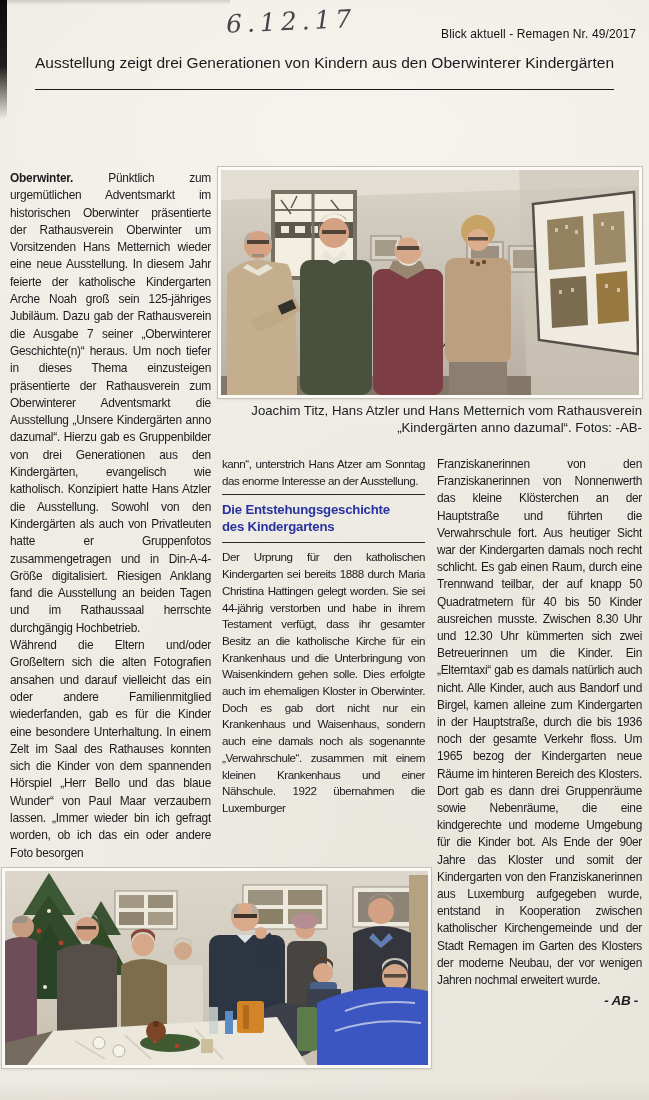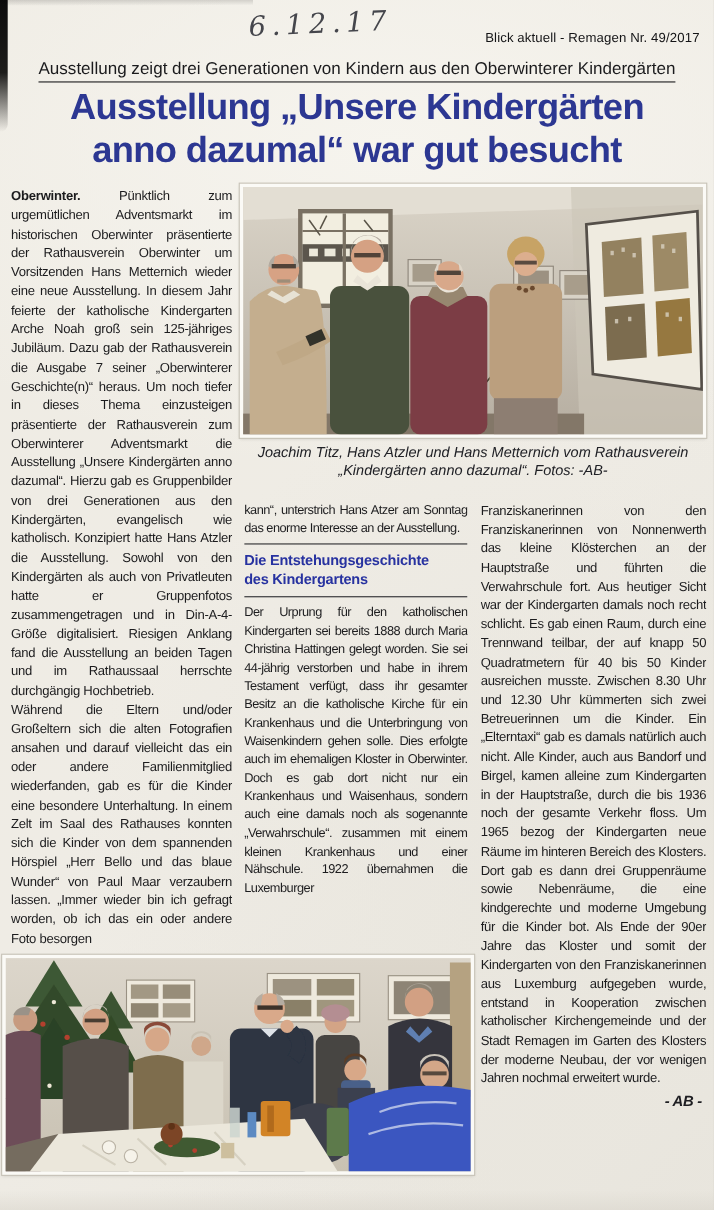--- a/index.html
+++ b/index.html
@@ -20,21 +20,21 @@
     background:linear-gradient(to right,#17161505 , #00000000), linear-gradient(to bottom,#00000022,#00000000); }
   .shade-bottom { position:absolute; left:0; bottom:0; width:100%; height:18px;
     background:linear-gradient(to top,#d9d5cc88,#00000000); }
 
   .handwritten { position:absolute; left:226px; top:6px; width:170px;
     font-family:"DejaVu Serif", serif; font-style:italic; font-weight:normal;
     font-size:25px; letter-spacing:5px; color:#45464c; transform:rotate(-2.5deg); }
   .masthead { position:absolute; right:13px; top:27px; font-size:12px; color:#141416; letter-spacing:0.1px; }
 
   .kicker { position:absolute; left:0; right:0; top:54px; text-align:center; }
-  .kicker span { font-size:15.5px; color:#1b1b1d; padding-bottom:3px; border-bottom:1.6px solid #1b1b1d; }
+  .kicker span { font-size:15.5px; color:#1b1b1d; padding-bottom:18px; border-bottom:1.6px solid #1b1b1d; }
 
   .headline { position:absolute; left:0; right:0; top:77px; margin:0; text-align:center;
     color:#2c3792; font-size:33px; line-height:39px; font-weight:bold; letter-spacing:-0.6px; }
 
   .col { position:absolute; text-align:justify; hyphens:auto; -webkit-hyphens:auto; }
   .col p { margin:0; }
   .col1 { left:10px;  top:170px; width:201px; font-size:11.9px; line-height:17.3px; letter-spacing:-0.25px; max-height:692px; overflow:hidden; }
   .col2 { left:222px; top:456px; width:203px; font-size:11.6px; line-height:16.7px; letter-spacing:-0.45px; max-height:408px; overflow:hidden; }
   .col3 { left:437px; top:456px; width:205px; font-size:11.9px; line-height:17.2px; letter-spacing:-0.3px; max-height:624px; overflow:hidden; }
   .leadin { letter-spacing:-0.2px; }
@@ -44,43 +44,39 @@
   .subhead { color:#2732a0; font-weight:bold; text-align:left; font-size:13.2px; line-height:17px; padding:3px 0 4px 0; letter-spacing:-0.2px; }
 
   .signature { text-align:right; font-style:italic; font-weight:bold; font-size:13.5px; padding-right:4px; margin-top:3px; color:#1e1e22; }
 
   figure { margin:0; }
   .photo { position:absolute; background:#fbfaf6; padding:3px; box-shadow:0 0 0 1px #c7c2b7, 0 1px 3px #00000022; }
   .photo svg { display:block; }
   .photo-top { left:218px; top:167px; }
   .photo-bottom { left:2px; top:868px; }
 
-  .caption { position:absolute; font-style:italic; color:#202126; text-align:center; }
+  .caption { position:absolute; color:#202126; text-align:right; }
   .caption-top { left:218px; top:403px; width:424px; font-size:13.2px; line-height:16.6px; }
   .caption-bottom { left:0px; top:1072px; width:434px; font-size:13.5px; }
 </style>
 </head>
 <body>
 
 <div class="page">
 
   <div class="edge-left"></div>
   <div class="edge-top"></div>
 
   <div class="handwritten">6.12.17</div>
   <div class="masthead">Blick aktuell - Remagen Nr. 49/2017</div>
 
   <div class="kicker">
     <span>Ausstellung zeigt drei Generationen von Kindern aus den Oberwinterer Kindergärten</span>
   </div>
 
-  <h1 class="headline">
-    <div>Ausstellung „Unsere Kindergärten</div>
-    <div>anno dazumal“ war gut besucht</div>
-  </h1>
 
   <div class="col col1">
     <p><b class="leadin">Oberwinter.</b><span> Pünktlich zum urgemütlichen Adventsmarkt im historischen Oberwinter präsentierte der Rathausverein Oberwinter um Vorsitzenden Hans Metternich wieder eine neue Ausstellung. In diesem Jahr feierte der katholische Kindergarten Arche Noah groß sein 125-jähriges Jubiläum. Dazu gab der Rathausverein die Ausgabe 7 seiner „Oberwinterer Geschichte(n)“ heraus. Um noch tiefer in dieses Thema einzusteigen präsentierte der Rathausverein zum Oberwinterer Adventsmarkt die Ausstellung „Unsere Kindergärten anno dazumal“. Hierzu gab es Gruppenbilder von drei Generationen aus den Kindergärten, evangelisch wie katholisch. Konzipiert hatte Hans Atzler die Ausstellung. Sowohl von den Kindergärten als auch von Privatleuten hatte er Gruppenfotos zusammengetragen und in Din-A-4-Größe digitalisiert. Riesigen Anklang fand die Ausstellung an beiden Tagen und im Rathaussaal herrschte durchgängig Hochbetrieb.</span></p>
     <p>Während die Eltern und/oder Großeltern sich die alten Fotografien ansahen und darauf vielleicht das ein oder andere Familienmitglied wiederfanden, gab es für die Kinder eine besondere Unterhaltung. In einem Zelt im Saal des Rathauses konnten sich die Kinder von dem spannenden Hörspiel „Herr Bello und das blaue Wunder“ von Paul Maar verzaubern lassen. „Immer wieder bin ich gefragt worden, ob ich das ein oder andere Foto besorgen</p>
   </div>
 
   <figure class="photo photo-top">
     <svg width="418" height="225" viewBox="0 0 418 225">
       <defs>
         <linearGradient id="wg" x1="0" y1="0" x2="0" y2="1">

